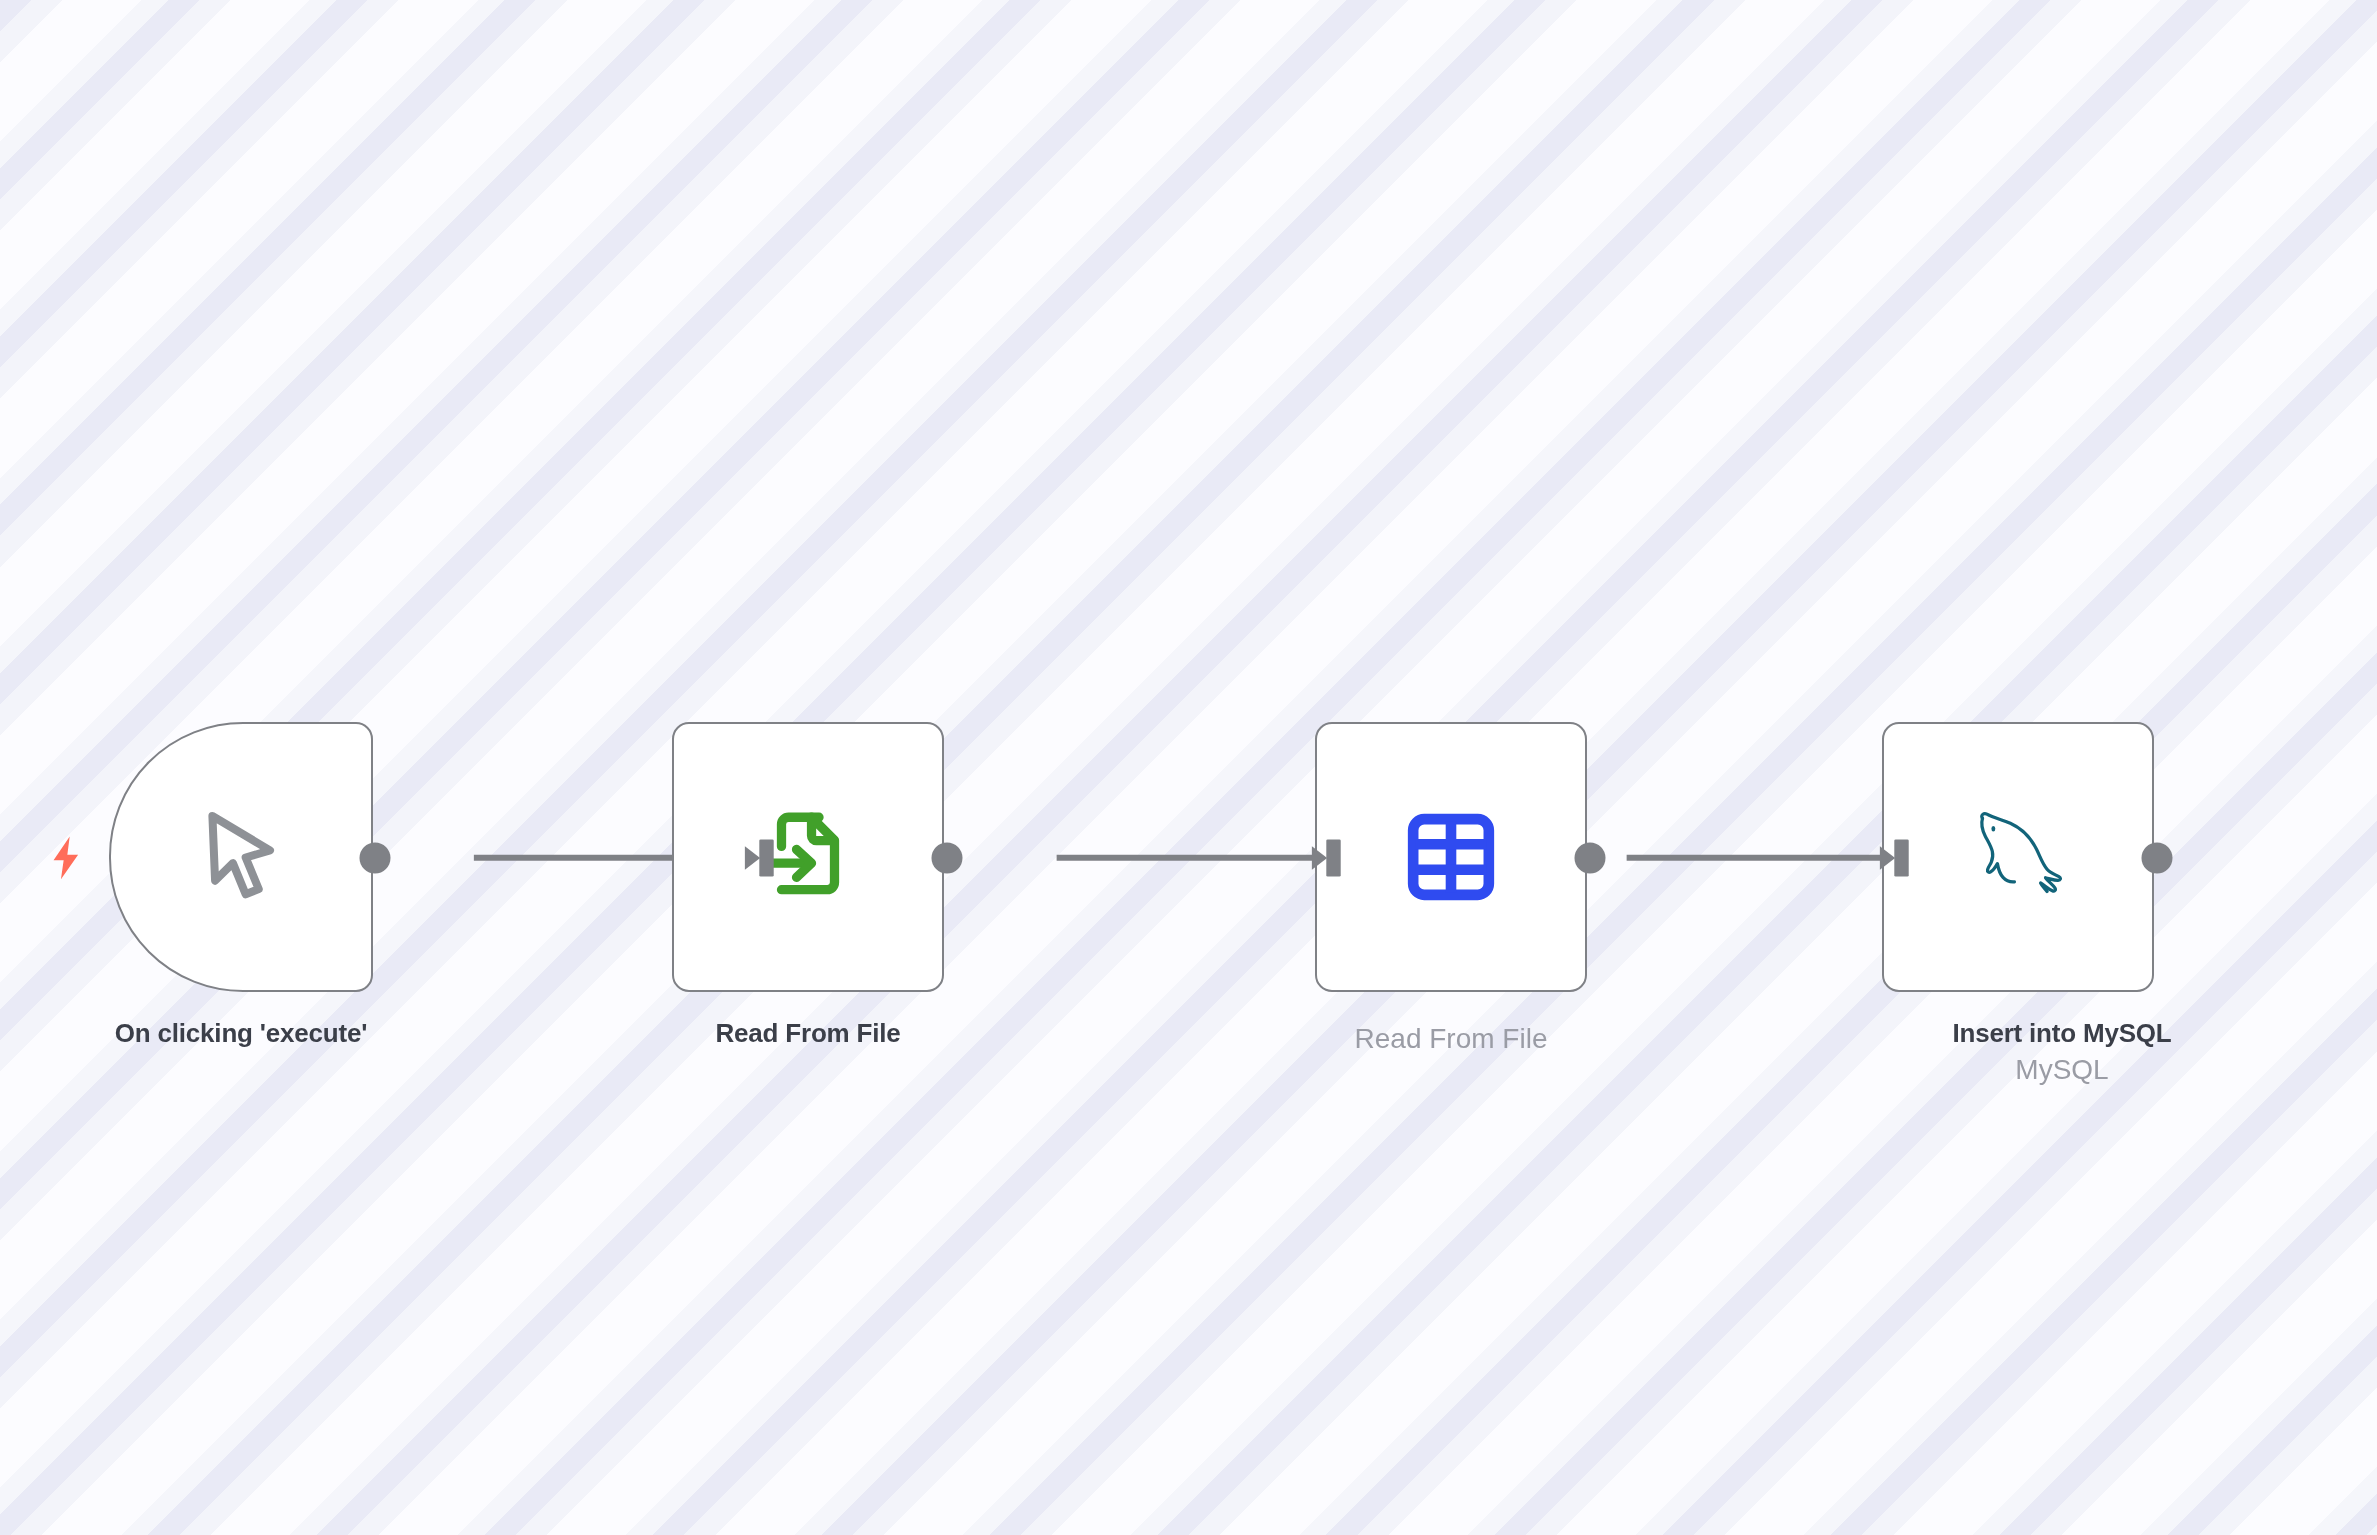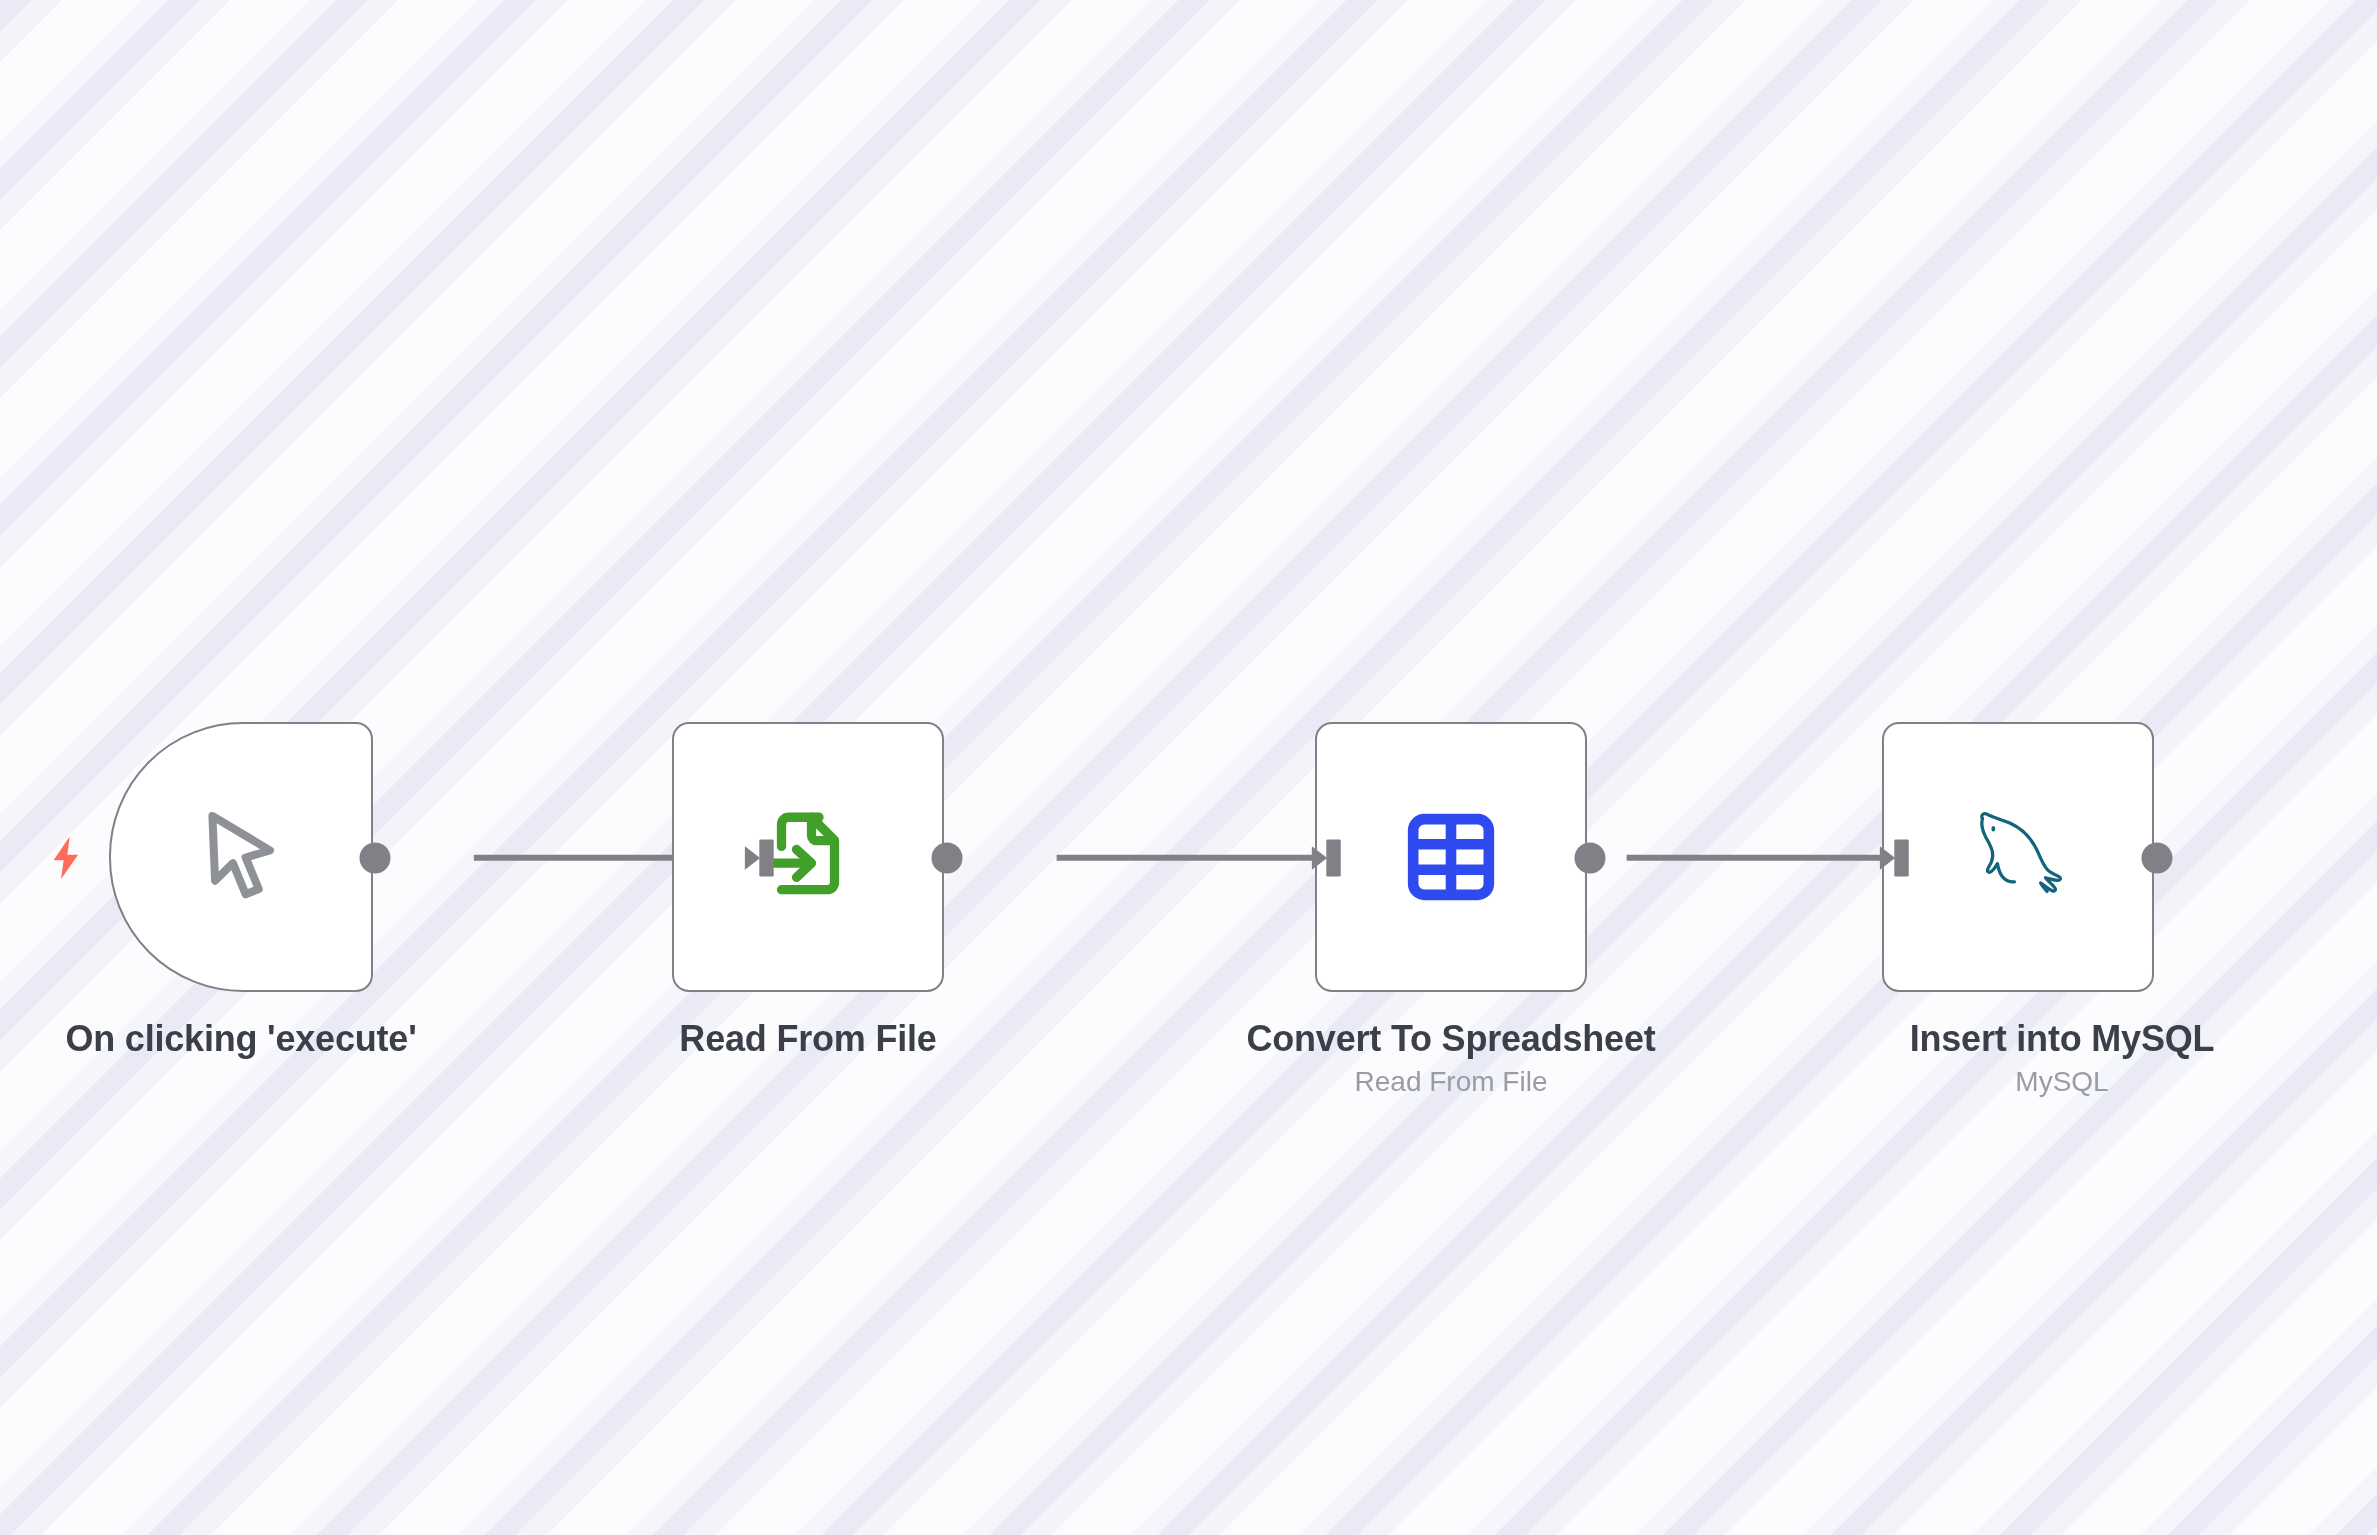--- a/index.html
+++ b/index.html
@@ -84,21 +84,21 @@
   }
 
   
   .node-label {
     position: absolute;
     text-align: center;
     transform: translateX(-50%);
     white-space: nowrap;
   }
   .node-title {
-    font-size: 36px;
+    font-size: 26px;
     font-weight: 700;
     color: #3b3f49;
     letter-spacing: -0.2px;
     line-height: 1.18;
   }
   .node-subtitle {
     font-size: 28px;
     font-weight: 400;
     color: #9a9ca5;
     line-height: 1.3;
@@ -183,21 +183,20 @@
   <span class="ep-in" style="left:1328px; top:858px;">
     <svg width="34" height="39" viewBox="0 0 20 23">
       <rect x="9" y="0.6" width="8.5" height="21.8" rx="0.8" fill="#7f8186"></rect>
       <path d="M0.5 4.6 L9.5 11.5 L0.5 18.4 Z" fill="#7f8186"></path>
     </svg>
   </span>
 
   <div class="ep-out" style="left:1590px; top:858px;"></div>
 
   <div class="node-label" style="left:1451px; top:1018px;">
-    <div class="node-title">Convert To Spreadsheet</div>
     <div class="node-subtitle">Read From File</div>
   </div>
 
   <div class="node std" style="left:1882px; top:722px; width:272px; height:270px;">
     <span class="node-icon">
       <svg width="119" height="111" viewBox="0 0 70 65">
         <path d="M13.8 9.5 C12.6 7.5 14.6 6.0 16.4 7.0 C20.6 9.3 25.4 10.2 30.2 12.4
                  C37.0 15.5 42.3 21.0 45.6 27.6 C47.6 31.6 48.9 35.9 51.8 39.4
                  C53.6 41.6 56.3 42.4 58.8 43.8 C60.2 44.6 59.8 46.1 58.1 46.0
                  C55.6 45.8 53.3 44.9 50.9 44.4 C52.4 46.6 54.9 48.1 56.4 50.4

